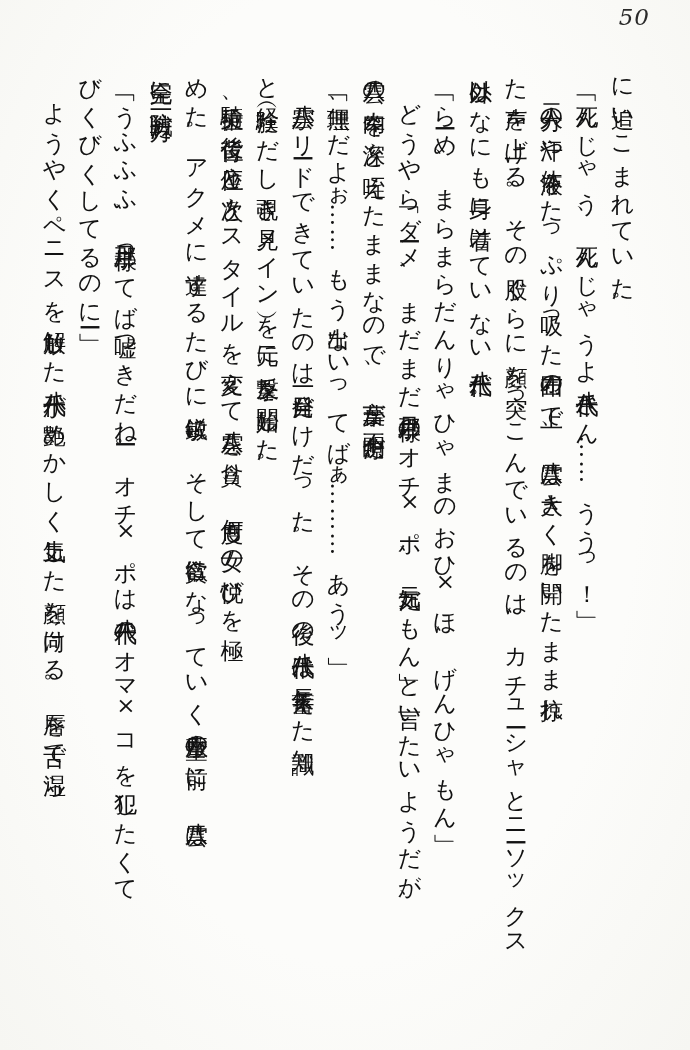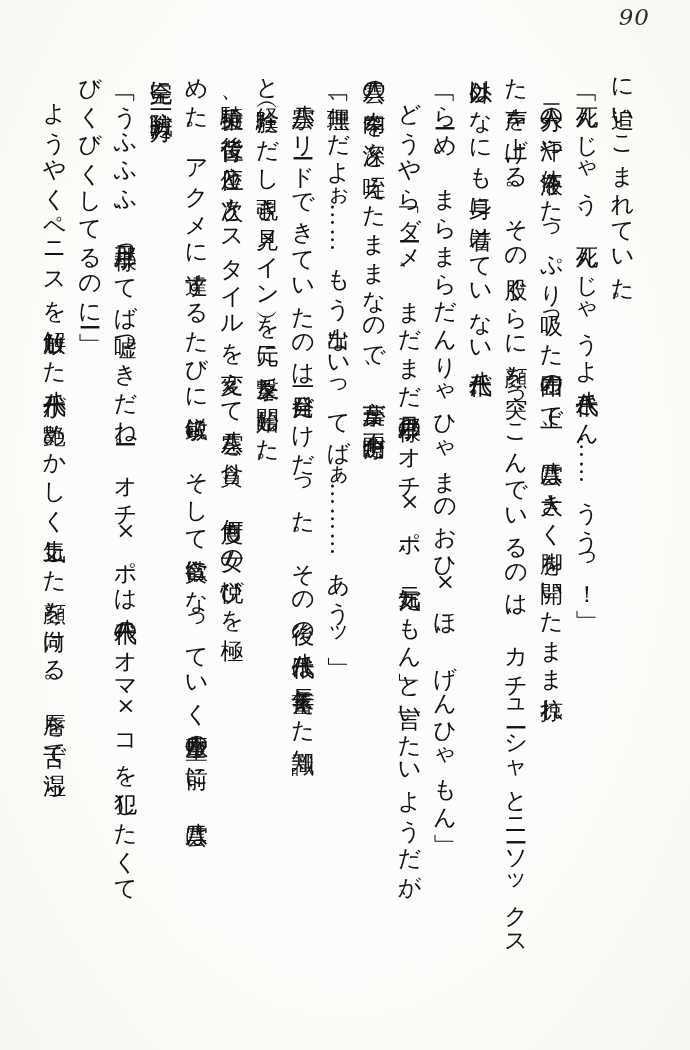--- a/index.html
+++ b/index.html
@@ -46,21 +46,21 @@
     height: 975px;
   }
   .line.indent {
     text-indent: 25px;
   }
 </style>
 </head>
 <body>
 
 <div class="page">
-  <div class="page-number">90</div>
+  <div class="page-number">50</div>
 
   <div class="text-block">
     <div class="line">に追いこまれていた。</div>
     <div class="line indent">「死んじゃう、死んじゃうよ八千代さん……ううっ！」</div>
     <div class="line indent">二人分の汗や体液をたっぷり吸った布団の上で、八雲は大きく脚を開いたまま掠れ</div>
     <div class="line">た声を上げる。その股ぐらに顔を突っこんでいるのは、カチューシャとニーソックス</div>
     <div class="line">以外はなにも身に着けていない八千代だ。</div>
     <div class="line indent">「らーめ、まらまらだんりゃひゃまのおひ×ほ、げんひゃもん」</div>
     <div class="line indent">どうやら「ダーメ、まだまだ旦那様のオチ×ポ、元気だもん」と言いたいようだが、</div>
     <div class="line">八雲の肉竿を深々と咥えたままなので、言葉が不明瞭だ。</div>

